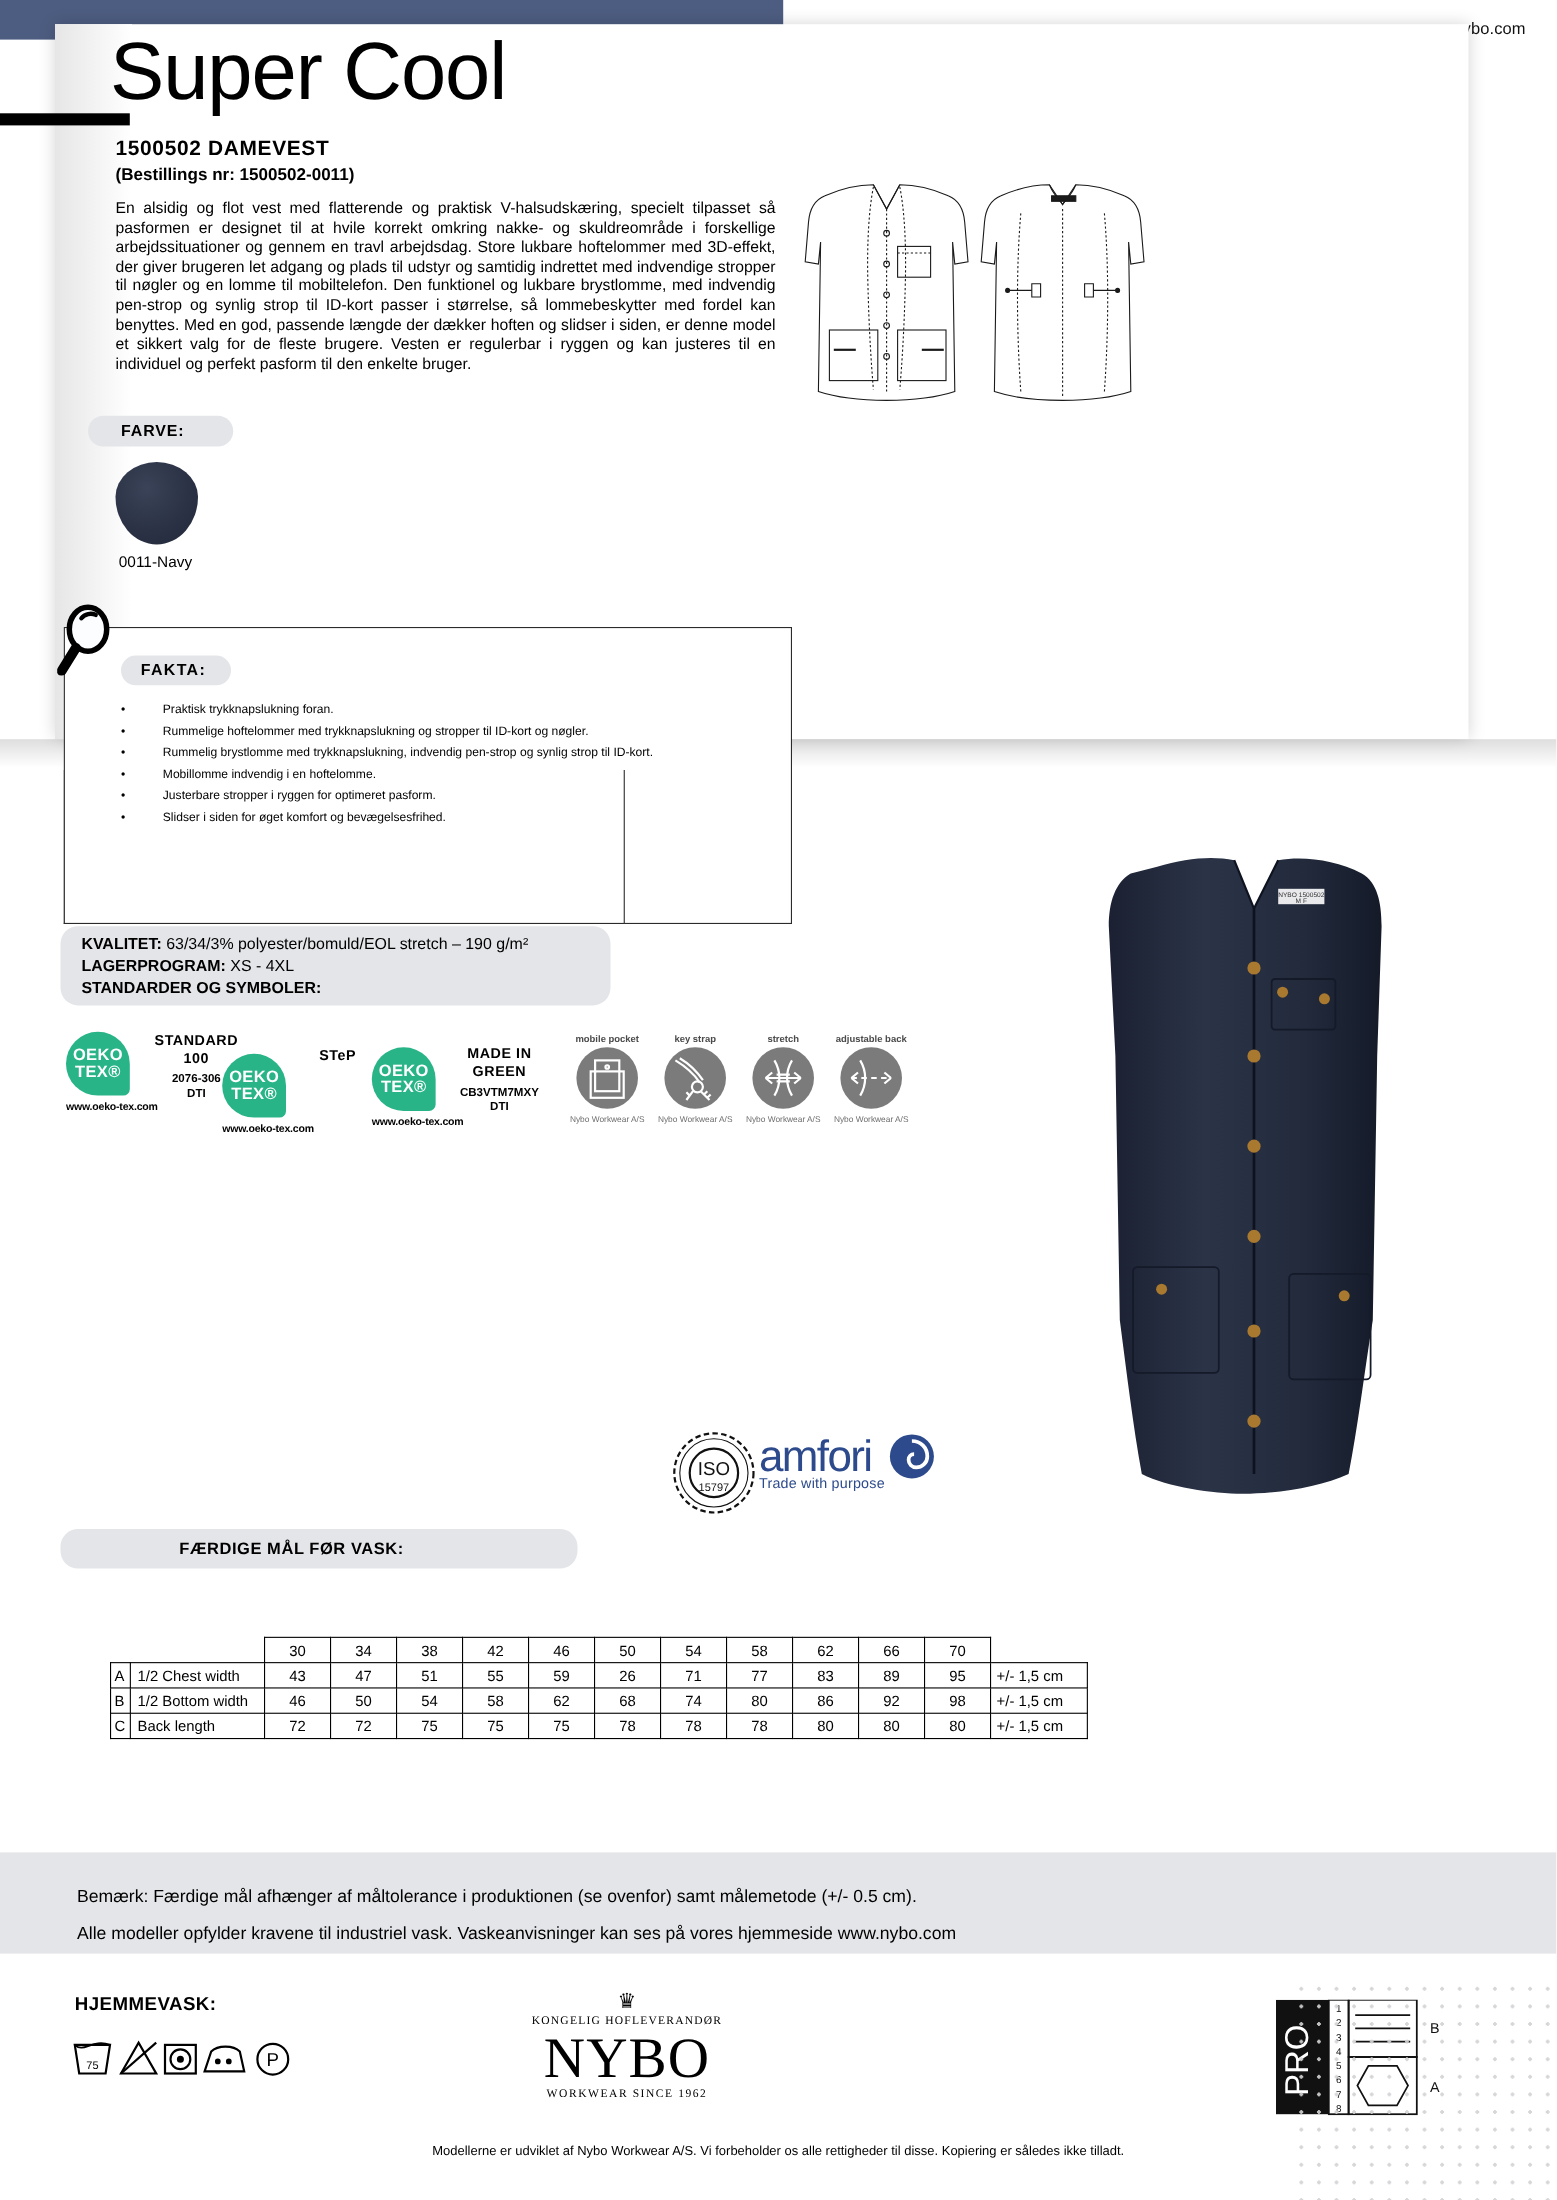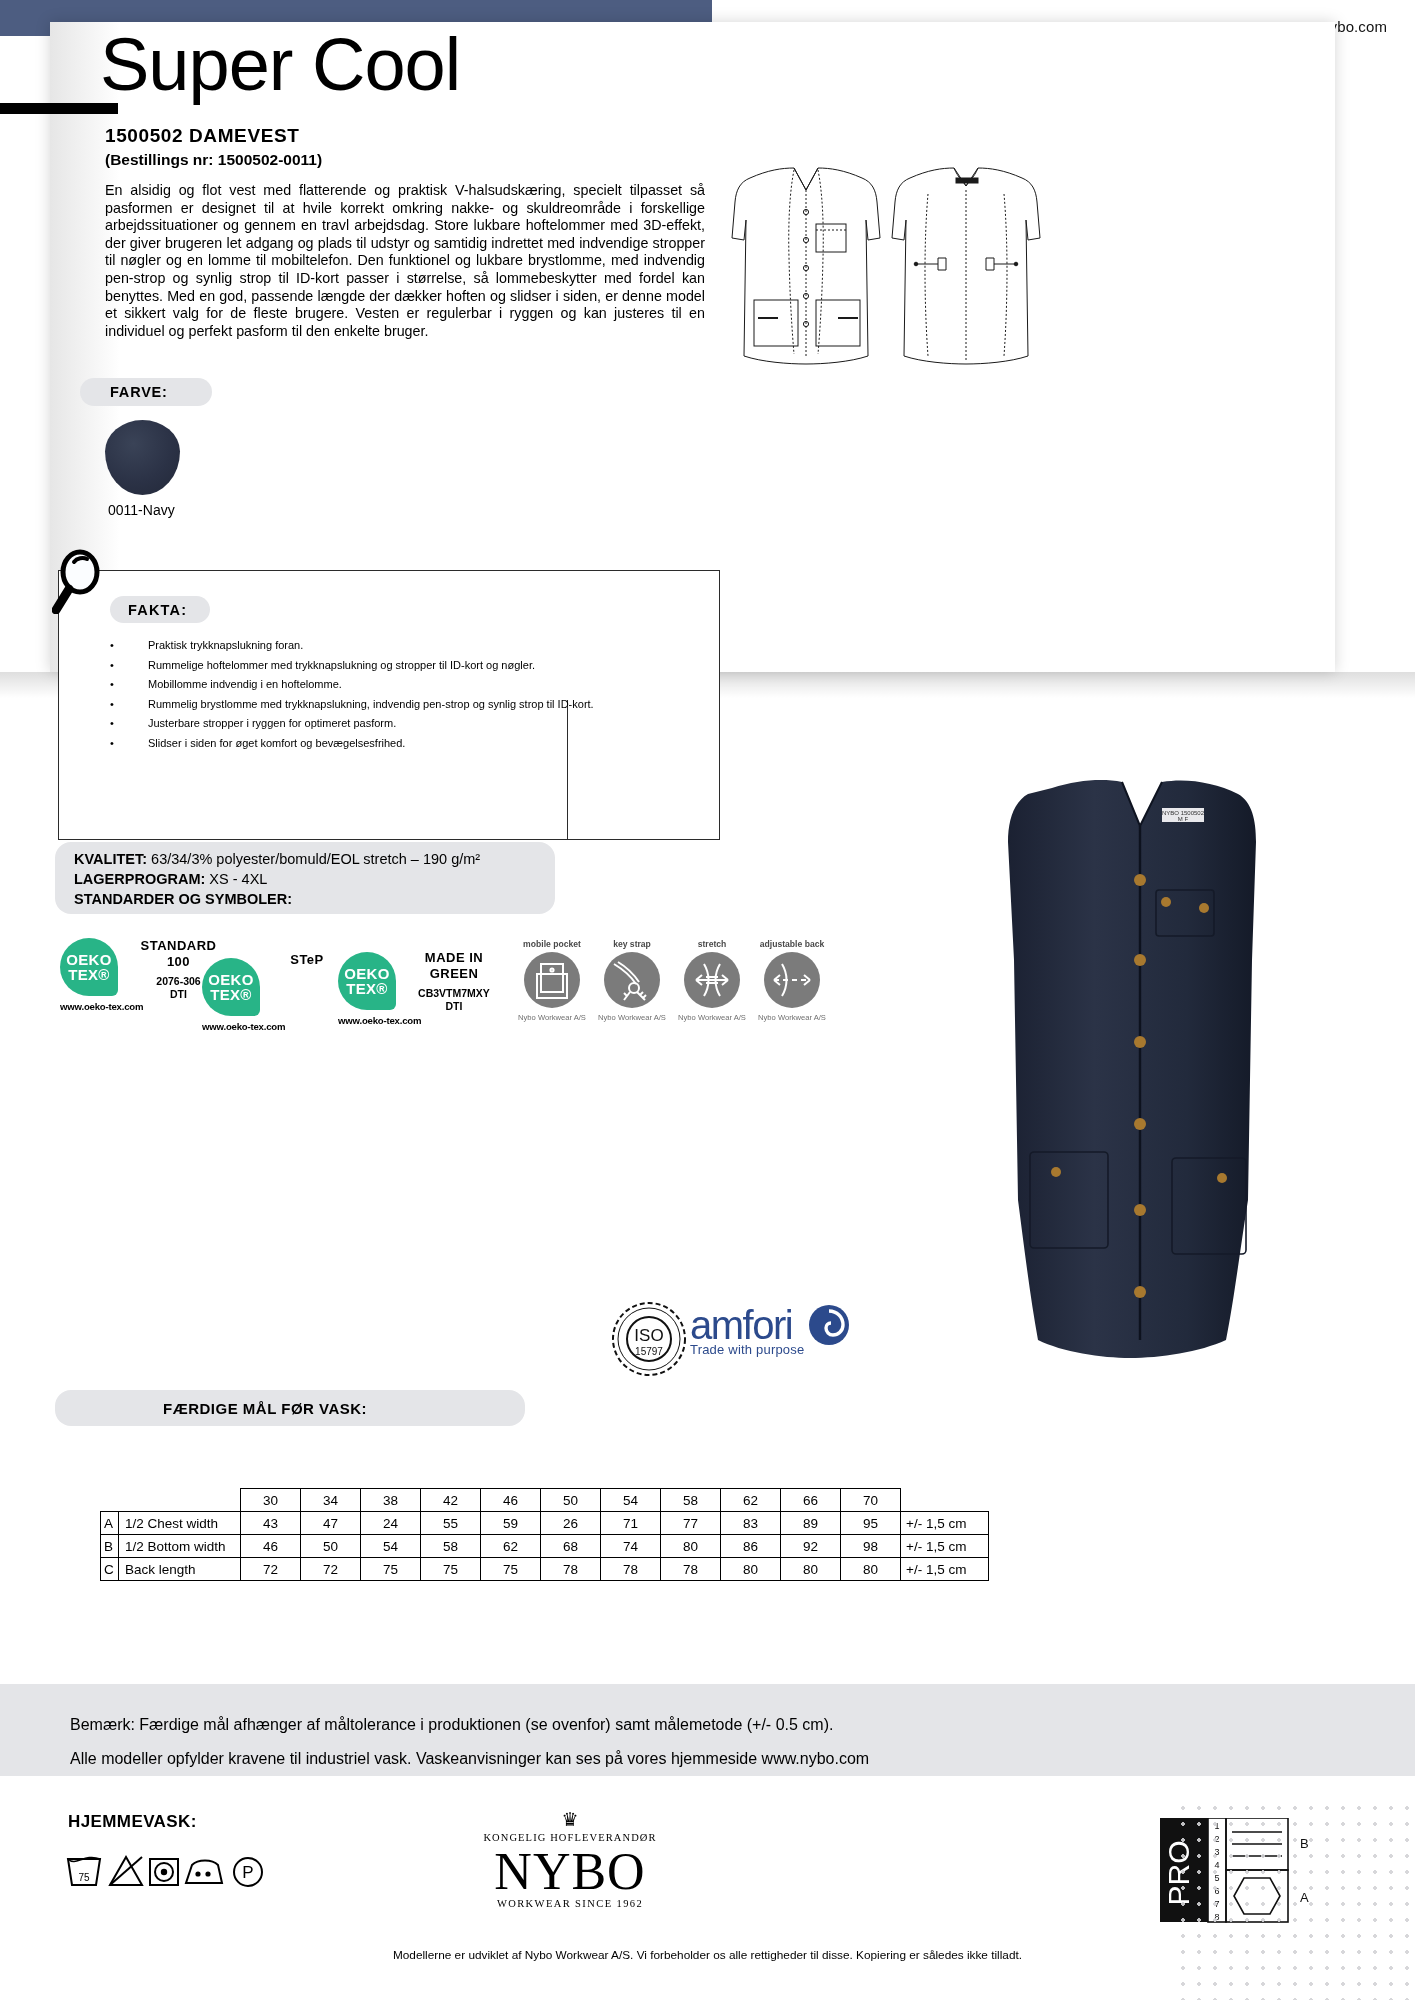--- a/index.html
+++ b/index.html
@@ -271,22 +271,22 @@
 <svg class="loupe" viewBox="0 0 52 66">
   <ellipse cx="28" cy="24" rx="17" ry="20" fill="#fbfdff" stroke="#000" stroke-width="5"></ellipse>
   <path d="M22 14 C25 10 31 9 35 11" fill="none" stroke="#000" stroke-width="4" stroke-linecap="round"></path>
   <path d="M17 41 L4 62" stroke="#000" stroke-width="9" stroke-linecap="round"></path>
 </svg>
 <div class="pill fakta-pill">FAKTA:</div>
 <div class="bullets">
   <ul>
     <li>Praktisk trykknapslukning foran.</li>
     <li>Rummelige hoftelommer med trykknapslukning og stropper til ID-kort og nøgler.</li>
+    <li>Rummelig brystlomme med trykknapslukning, indvendig pen-strop og synlig strop til ID-kort.</li>
     <li>Mobillomme indvendig i en hoftelomme.</li>
-    <li>Rummelig brystlomme med trykknapslukning, indvendig pen-strop og synlig strop til ID-kort.</li>
     <li>Justerbare stropper i ryggen for optimeret pasform.</li>
     <li>Slidser i siden for øget komfort og bevægelsesfrihed.</li>
   </ul>
 </div>
 
 <div class="kval-box"></div>
 <div class="kval-text">
   <div><b>KVALITET:</b>
     <span>63/34/3% polyester/bomuld/EOL stretch – 190 g/m²</span></div>
   <div><b>LAGERPROGRAM:</b>
@@ -470,21 +470,21 @@
       <td class="num">62</td>
       <td class="num">66</td>
       <td class="num">70</td>
       <td class="blank"></td>
     </tr>
     <tr>
       <td class="key">A</td>
       <td class="lbl">1/2 Chest width</td>
       <td class="num">43</td>
       <td class="num">47</td>
-      <td class="num">24</td>
+      <td class="num">51</td>
       <td class="num">55</td>
       <td class="num">59</td>
       <td class="num">26</td>
       <td class="num">71</td>
       <td class="num">77</td>
       <td class="num">83</td>
       <td class="num">89</td>
       <td class="num">95</td>
       <td class="tol">+/- 1,5 cm</td>
     </tr>

